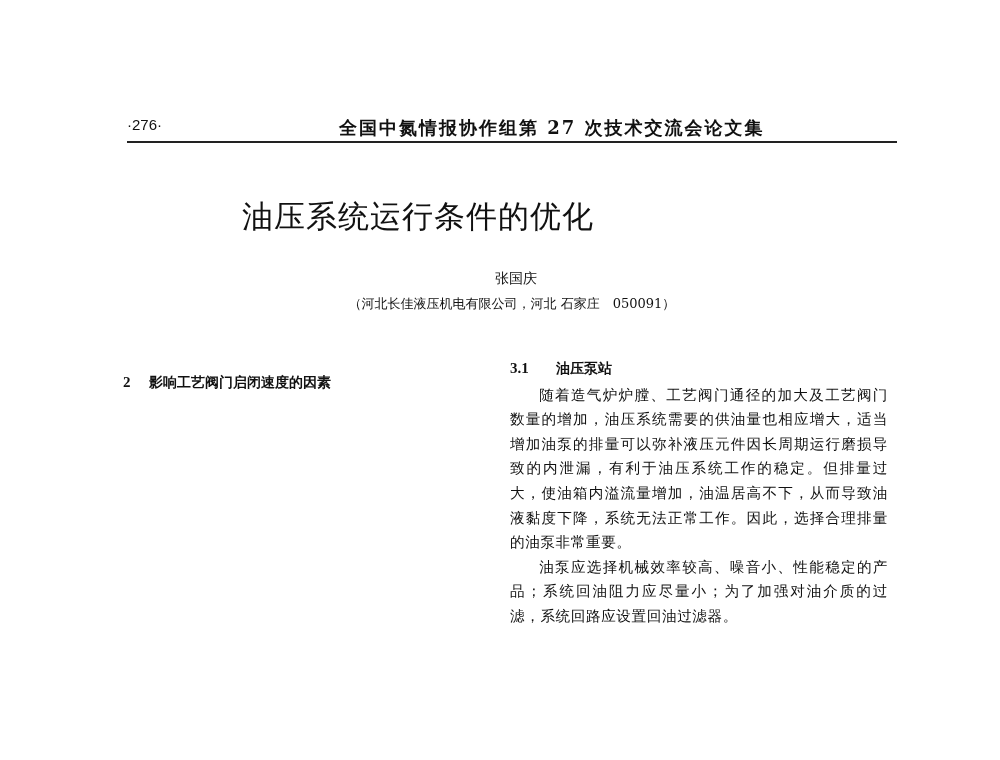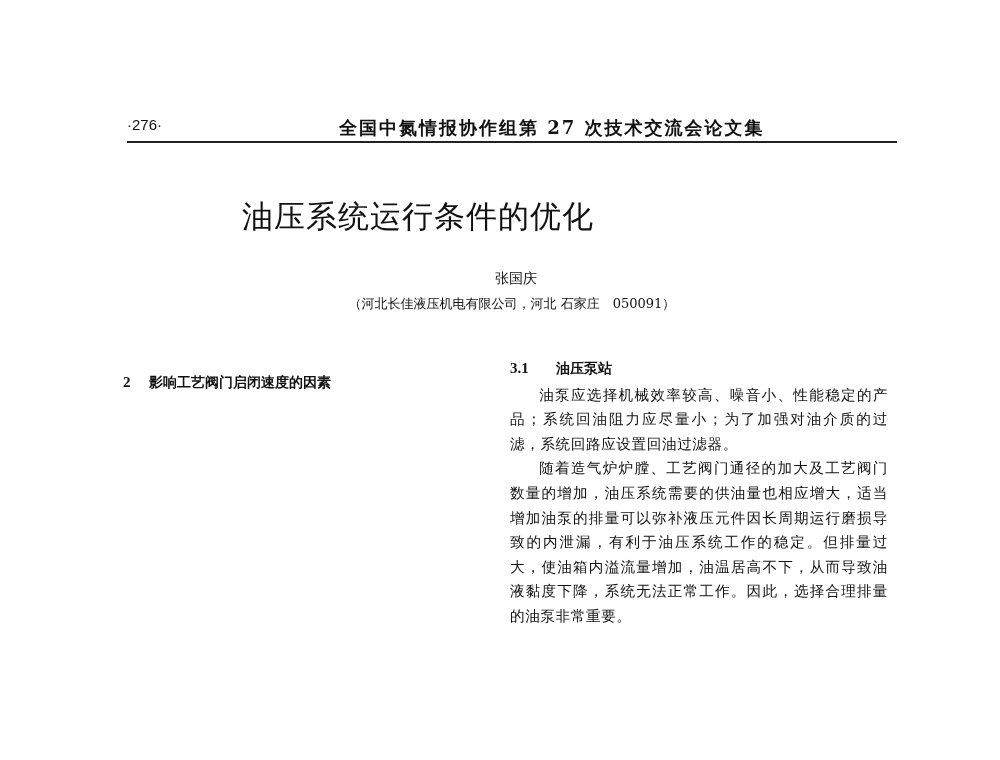--- a/index.html
+++ b/index.html
@@ -119,15 +119,15 @@
 <div class="column col-left">
   <div class="section-heading mid">
     <span class="num">2</span><span>影响工艺阀门启闭速度的因素</span>
   </div>
 </div>
 
 <div class="column col-right">
   <div class="section-heading sub">
     <span class="num">3.1</span><span>油压泵站</span>
   </div>
+  <p class="para">随着造气炉炉膛、工艺阀门通径的加大及工艺阀门数量的增加，油压系统需要的供油量也相应增大，适当增加油泵的排量可以弥补液压元件因长周期运行磨损导致的内泄漏，有利于油压系统工作的稳定。但排量过大，使油箱内溢流量增加，油温居高不下，从而导致油液黏度下降，系统无法正常工作。因此，选择合理排量的油泵非常重要。</p>
   <p class="para">油泵应选择机械效率较高、噪音小、性能稳定的产品；系统回油阻力应尽量小；为了加强对油介质的过滤，系统回路应设置回油过滤器。</p>
-  <p class="para">随着造气炉炉膛、工艺阀门通径的加大及工艺阀门数量的增加，油压系统需要的供油量也相应增大，适当增加油泵的排量可以弥补液压元件因长周期运行磨损导致的内泄漏，有利于油压系统工作的稳定。但排量过大，使油箱内溢流量增加，油温居高不下，从而导致油液黏度下降，系统无法正常工作。因此，选择合理排量的油泵非常重要。</p>
 </div>
 
 </body></html>

